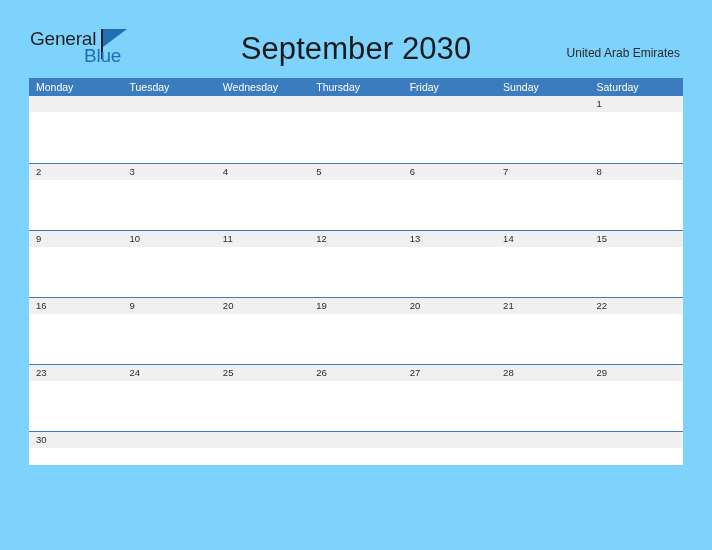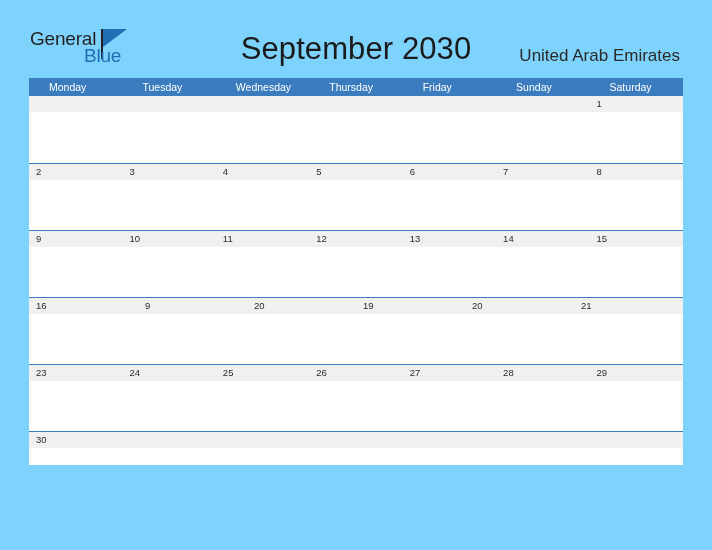--- a/index.html
+++ b/index.html
@@ -85,21 +85,21 @@
     color: #1a1a1a;
     font-family: "Liberation Sans", sans-serif;
     font-weight: normal;
     letter-spacing: 0.1px;
   }
 
   .country {
     position: absolute;
     right: 32px;
     top: 46px;
-    font-size: 17px;
+    font-size: 12px;
     color: #2b2b2b;
     font-family: "Liberation Sans", sans-serif;
   }
 
   
   .calendar {
     position: absolute;
     left: 29px;
     top: 78px;
     width: 654px;
@@ -109,21 +109,21 @@
     display: flex;
     width: 100%;
     height: 18px;
     background: #3a7cbd;
   }
   .weekday {
     flex: 1 1 0;
     color: #ffffff;
     font-size: 10.5px;
     line-height: 18px;
-    padding-left: 20px;
+    padding-left: 7px;
     box-sizing: border-box;
     font-family: "Liberation Sans", sans-serif;
     white-space: nowrap;
     overflow: hidden;
   }
 
   .week {
     display: flex;
     width: 100%;
     height: 67px;
@@ -300,20 +300,24 @@
           <div class="day-num">19</div>
         </div>
       <div class="day">
           <div class="day-band"></div>
           <div class="day-num">20</div>
         </div>
       <div class="day">
           <div class="day-band"></div>
           <div class="day-num">21</div>
         </div>
+      <div class="day">
+          <div class="day-band"></div>
+          <div class="day-num">22</div>
+        </div>
     </div>
 
     <div class="week">
       <div class="day">
           <div class="day-band"></div>
           <div class="day-num">23</div>
         </div>
       <div class="day">
           <div class="day-band"></div>
           <div class="day-num">24</div>

